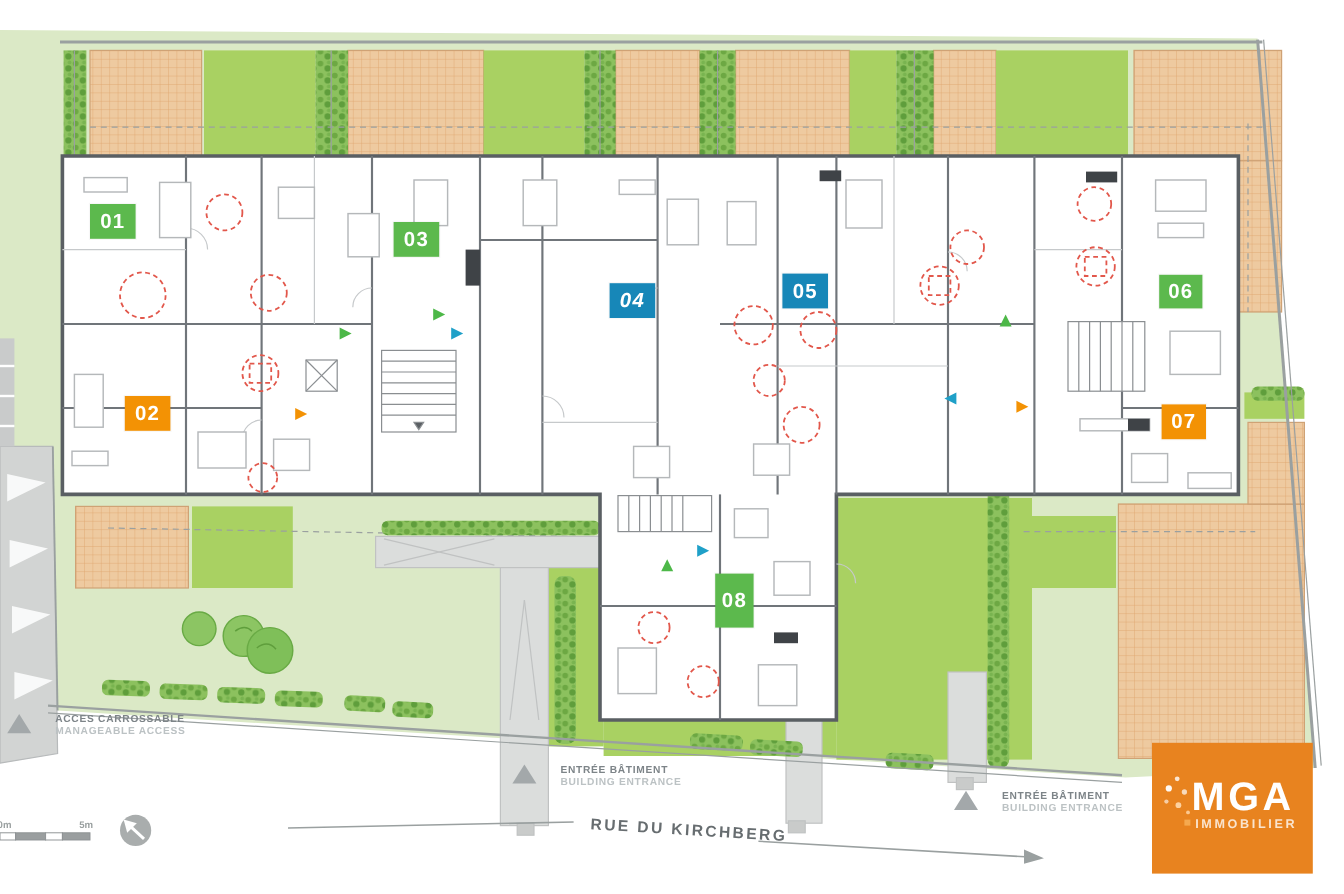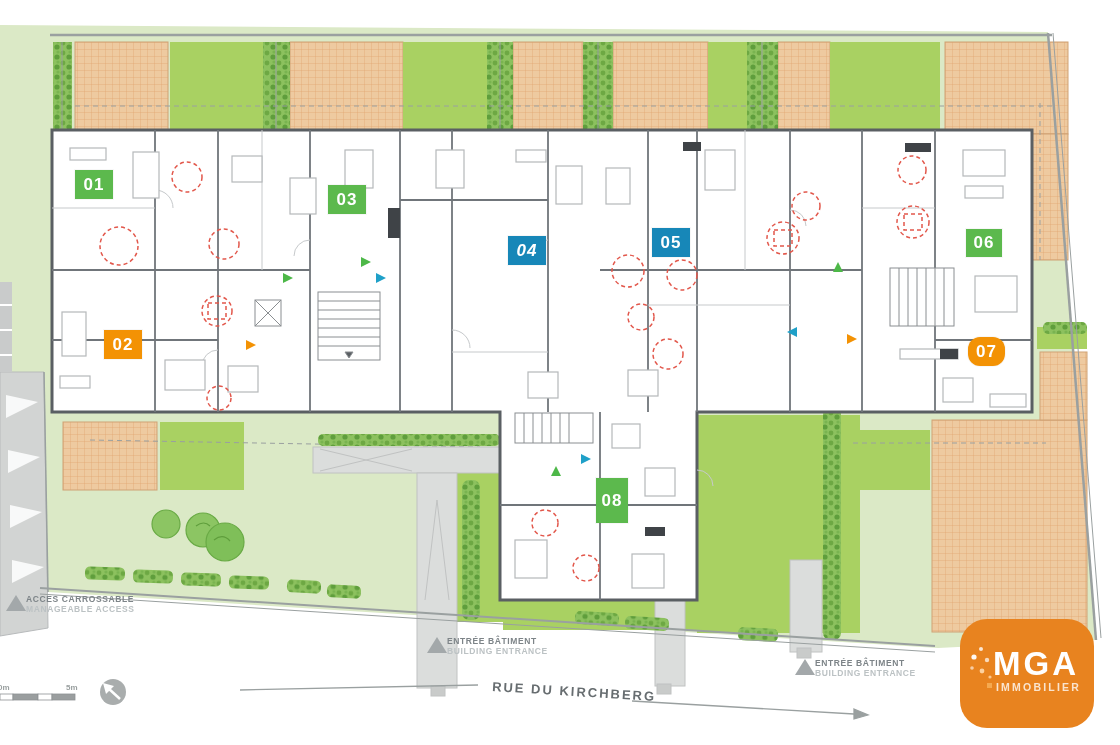--- a/index.html
+++ b/index.html
@@ -3,30 +3,30 @@
 <meta charset="utf-8">
 <style>
   html,body{margin:0;padding:0;background:#ffffff;}
   .stage{position:relative;width:1120px;height:745px;background:#fff;overflow:hidden;
          font-family:"Liberation Sans",sans-serif;}
   .stage svg{position:absolute;left:0;top:0;}
   .unit{position:absolute;display:flex;align-items:center;justify-content:center;
         color:#fff;font-weight:bold;font-size:17px;letter-spacing:1px;
         width:38px;height:29px;box-shadow:0 0 0 1px rgba(0,0,0,0.03);}
   .unit.g{background:#5cb94d;} .unit.o{background:#f39204;} .unit.b{background:#1787b8;}
-  .legend{position:absolute;display:flex;align-items:flex-start;gap:0;}
+  .legend{position:absolute;display:flex;align-items:flex-start;gap:20px;}
   .tri{width:0;height:0;border-left:10px solid transparent;border-right:10px solid transparent;
        border-bottom:16px solid #a3a8aa;margin-top:1px;}
   .legend .txt{display:flex;flex-direction:column;line-height:10px;}
   .legend .fr{font-size:8.5px;font-weight:bold;letter-spacing:.6px;color:#7d8488;}
   .legend .en{font-size:8.5px;font-weight:bold;letter-spacing:.6px;color:#bcc2c4;}
   .street{position:absolute;left:492px;top:684px;font-size:13px;font-weight:bold;
           letter-spacing:2px;color:#676d70;transform:rotate(3.5deg);}
   .scalelabel{position:absolute;font-size:8px;color:#9aa0a0;font-weight:bold;}
-  .logo{position:absolute;left:960px;top:619px;width:134px;height:109px;background:#e8831f;border-radius:27px;}
+  .logo{position:absolute;left:960px;top:619px;width:134px;height:109px;background:#e8831f;}
   .logo .mga{position:absolute;left:33px;top:26px;color:#ffffff;font-size:33px;
              font-weight:bold;letter-spacing:3px;}
   .logo .sub{position:absolute;left:36px;top:62px;color:rgba(255,255,255,.78);
              font-size:10.5px;font-weight:bold;letter-spacing:2.2px;}
   .logo svg{position:absolute;left:0;top:0;}
 </style>
 </head>
 <body>
 
 <div class="stage">
@@ -314,21 +314,21 @@
     <polygon points="103,683 114,686 106,694" fill="#ffffff"></polygon>
   </g>
 </svg>
 
   <div class="unit g" style="left:75px;top:170px;">01</div>
   <div class="unit o" style="left:104px;top:330px;">02</div>
   <div class="unit g" style="left:328px;top:185px;">03</div>
   <div class="unit b" style="left:508px;top:236px;font-style:italic;">04</div>
   <div class="unit b" style="left:652px;top:228px;">05</div>
   <div class="unit g" style="left:966px;top:213px;width:36px;height:28px;margin-top:16px;">06</div>
-  <div class="unit o" style="left:968px;top:337px;width:37px;border-radius:12px;">07</div>
+  <div class="unit o" style="left:968px;top:337px;width:37px;">07</div>
   <div class="unit g" style="left:596px;top:478px;width:32px;height:45px;">08</div>
 
   <div class="legend" style="left:6px;top:594px;">
     <div class="tri"></div>
     <div class="txt">
       <span class="fr">ACCES CARROSSABLE</span>
       <span class="en">MANAGEABLE ACCESS</span>
     </div>
   </div>
   <div class="legend" style="left:427px;top:636px;">

